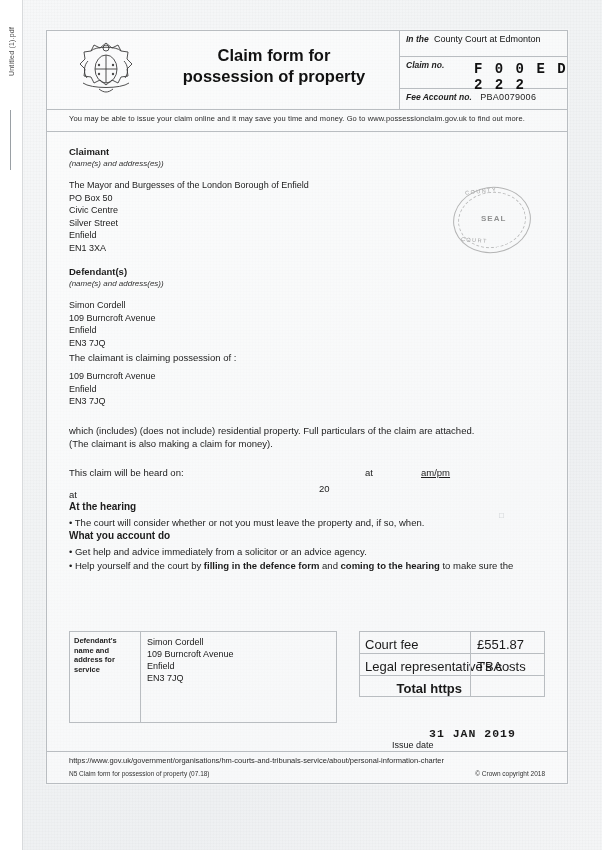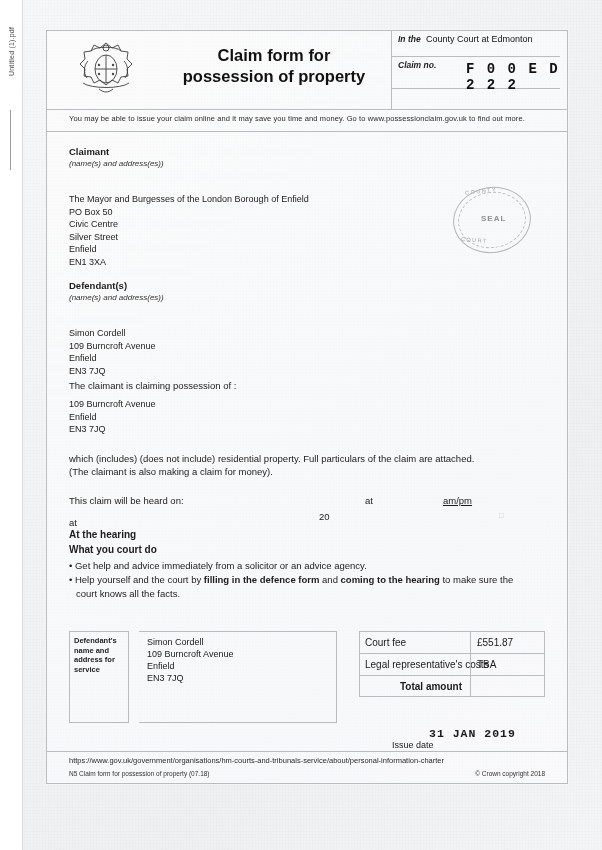--- a/index.html
+++ b/index.html
@@ -84,21 +84,21 @@
     left: 112px; top: 14px;
     width: 230px;
     text-align: center;
     font-size: 16.5px;
     font-weight: bold;
     line-height: 21px;
     color: #111;
   }
   .hdr-right {
     position: absolute;
-    left: 344px; top: 0;
+    left: 352px; top: 0;
     width: 168px; height: 78px;
     border-left: 1px solid #b9bdc1;
   }
   .hdr-r-row {
     position: relative;
     padding: 3px 6px 2px 6px;
     font-size: 8.5px;
     color: #222;
   }
   .hdr-r-row.r1 { height: 20px; border-bottom: 1px solid #b9bdc1; }
@@ -140,37 +140,37 @@
   
   .body {
     position: relative;
     padding: 8px 22px 0 22px;
     font-size: 9px;
     line-height: 12px;
     color: #1c1c1c;
   }
   .sec-label { font-size: 9.5px; font-weight: bold; margin-top: 6px; }
   .sec-sub { font-size: 8px; font-style: italic; color: #333; }
-  .addr { margin-top: 23px; font-size: 9px; line-height: 12.5px; }
+  .addr { margin-top: 9px; font-size: 9px; line-height: 12.5px; }
   .addr div { white-space: nowrap; }
 
   .stmt { margin-top: 3px; font-size: 9.5px; }
   .stmt-indent { margin-top: 6px; margin-left: 0px; }
 
   .para { margin-top: 16px; font-size: 9.5px; line-height: 13.5px; }
 
   .heard {
     margin-top: 16px;
     position: relative;
     font-size: 9.5px;
     height: 34px;
   }
   .heard .d20 { position: absolute; left: 250px; top: 16px; }
   .heard .dat { position: absolute; left: 296px; top: 0; }
-  .heard .ampm { position: absolute; left: 374px; top: 0; text-decoration: underline; }
+  .heard .ampm { position: absolute; left: 352px; top: 0; text-decoration: underline; }
   .heard .at2 { position: absolute; left: 0; top: 22px; }
 
   .h-head {
     font-size: 10px;
     font-weight: bold;
   }
   .bullets { margin-top: 3px; }
   .bullets div {
     font-size: 9.5px;
     line-height: 14px;
@@ -181,21 +181,21 @@
   .bottom {
     position: absolute;
     left: 22px;
     top: 600px;
     width: 476px;
     height: 92px;
   }
   .box-def {
     position: absolute;
     left: 0; top: 0;
-    width: 60px; height: 92px;
+    width: 72px; height: 92px;
     border: 1px solid #b9bdc1;
     font-size: 7.5px;
     font-weight: bold;
     line-height: 9.5px;
     padding: 4px 4px;
     box-sizing: border-box;
     color: #222;
   }
   .box-defaddr {
     position: absolute;
@@ -212,21 +212,21 @@
     position: absolute;
     left: 290px; top: 0;
     width: 186px;
   }
   .fee-row {
     position: relative;
     height: 22px;
     border: 1px solid #b9bdc1;
     border-bottom: none;
     box-sizing: border-box;
-    font-size: 10px;
+    font-size: 13px;
   }
   .fee-row:last-child { border-bottom: 1px solid #b9bdc1; }
   .fee-row .fl {
     position: absolute;
     left: 5px; top: 5px;
   }
   .fee-row .fr {
     position: absolute;
     left: 110px; top: 0;
     width: 76px; height: 100%;
@@ -377,20 +377,24 @@
 
       <div class="hdr-right">
         <div class="hdr-r-row r1">
           <span class="lbl-italic">In the</span>
           <span class="hdr-court">County Court at Edmonton</span>
         </div>
         <div class="hdr-r-row r2">
           <span class="lbl-italic">Claim no.</span>
           <span class="claimno-val">F 0 0 E D 2 2 2</span>
         </div>
+        <div class="hdr-r-row r3">
+          <span class="lbl-italic">Fee Account no.</span>
+          <span class="fee-val">PBA0079006</span>
+        </div>
       </div>
     </div>
 
     <div class="banner">You may be able to issue your claim online and it may save you time and money. Go to www.possessionclaim.gov.uk to find out more.</div>
 
     <div class="body">
 
       <div class="sec-label">Claimant</div>
       <div class="sec-sub">(name(s) and address(es))</div>
       <div class="addr">
@@ -426,29 +430,29 @@
       <div class="heard">
         <span>This claim will be heard on:</span>
         <span class="d20">20</span>
         <span class="dat">at</span>
         <span class="ampm">am/pm</span>
         <span class="at2">at</span>
       </div>
 
       <div class="h-head">At the hearing</div>
       <div class="bullets">
-      </div>
-
-      <div class="h-head">What you court do</div>
+        <div>• <span>The court will consider whether or not you must leave the property and, if so, when.</span></div>
+      </div>
+
+      <div class="h-head">What you account do</div>
       <div class="bullets">
         <div>• <span>Get help and advice immediately from a solicitor or an advice agency.</span></div>
         <div>•
           <span>Help yourself and the court by </span><b>filling in the defence form</b><span> and </span><b>coming to the hearing</b><span> to make sure the</span>
         </div>
-        <div class="cont">court knows all the facts.</div>
       </div>
     </div>
 
     <div class="seal">
       <div class="seal-arc"></div>
       <div class="seal-arc2"></div>
       <div class="seal-word-top">COUNTY</div>
       <div class="seal-text">SEAL</div>
       <div class="seal-word-bot">COURT</div>
     </div>
@@ -467,21 +471,21 @@
       <div class="fees">
         <div class="fee-row">
           <span class="fl">Court fee</span>
           <span class="fr">£551.87</span>
         </div>
         <div class="fee-row">
           <span class="fl">Legal representative's costs</span>
           <span class="fr">TBA</span>
         </div>
         <div class="fee-row total">
-          <span class="fl">Total amount</span>
+          <span class="fl">Total https</span>
           <span class="fr"></span>
         </div>
       </div>
 
       <div class="issue">
         <span class="lbl">Issue date</span>
         <span class="val">31 JAN 2019</span>
       </div>
     </div>
 

